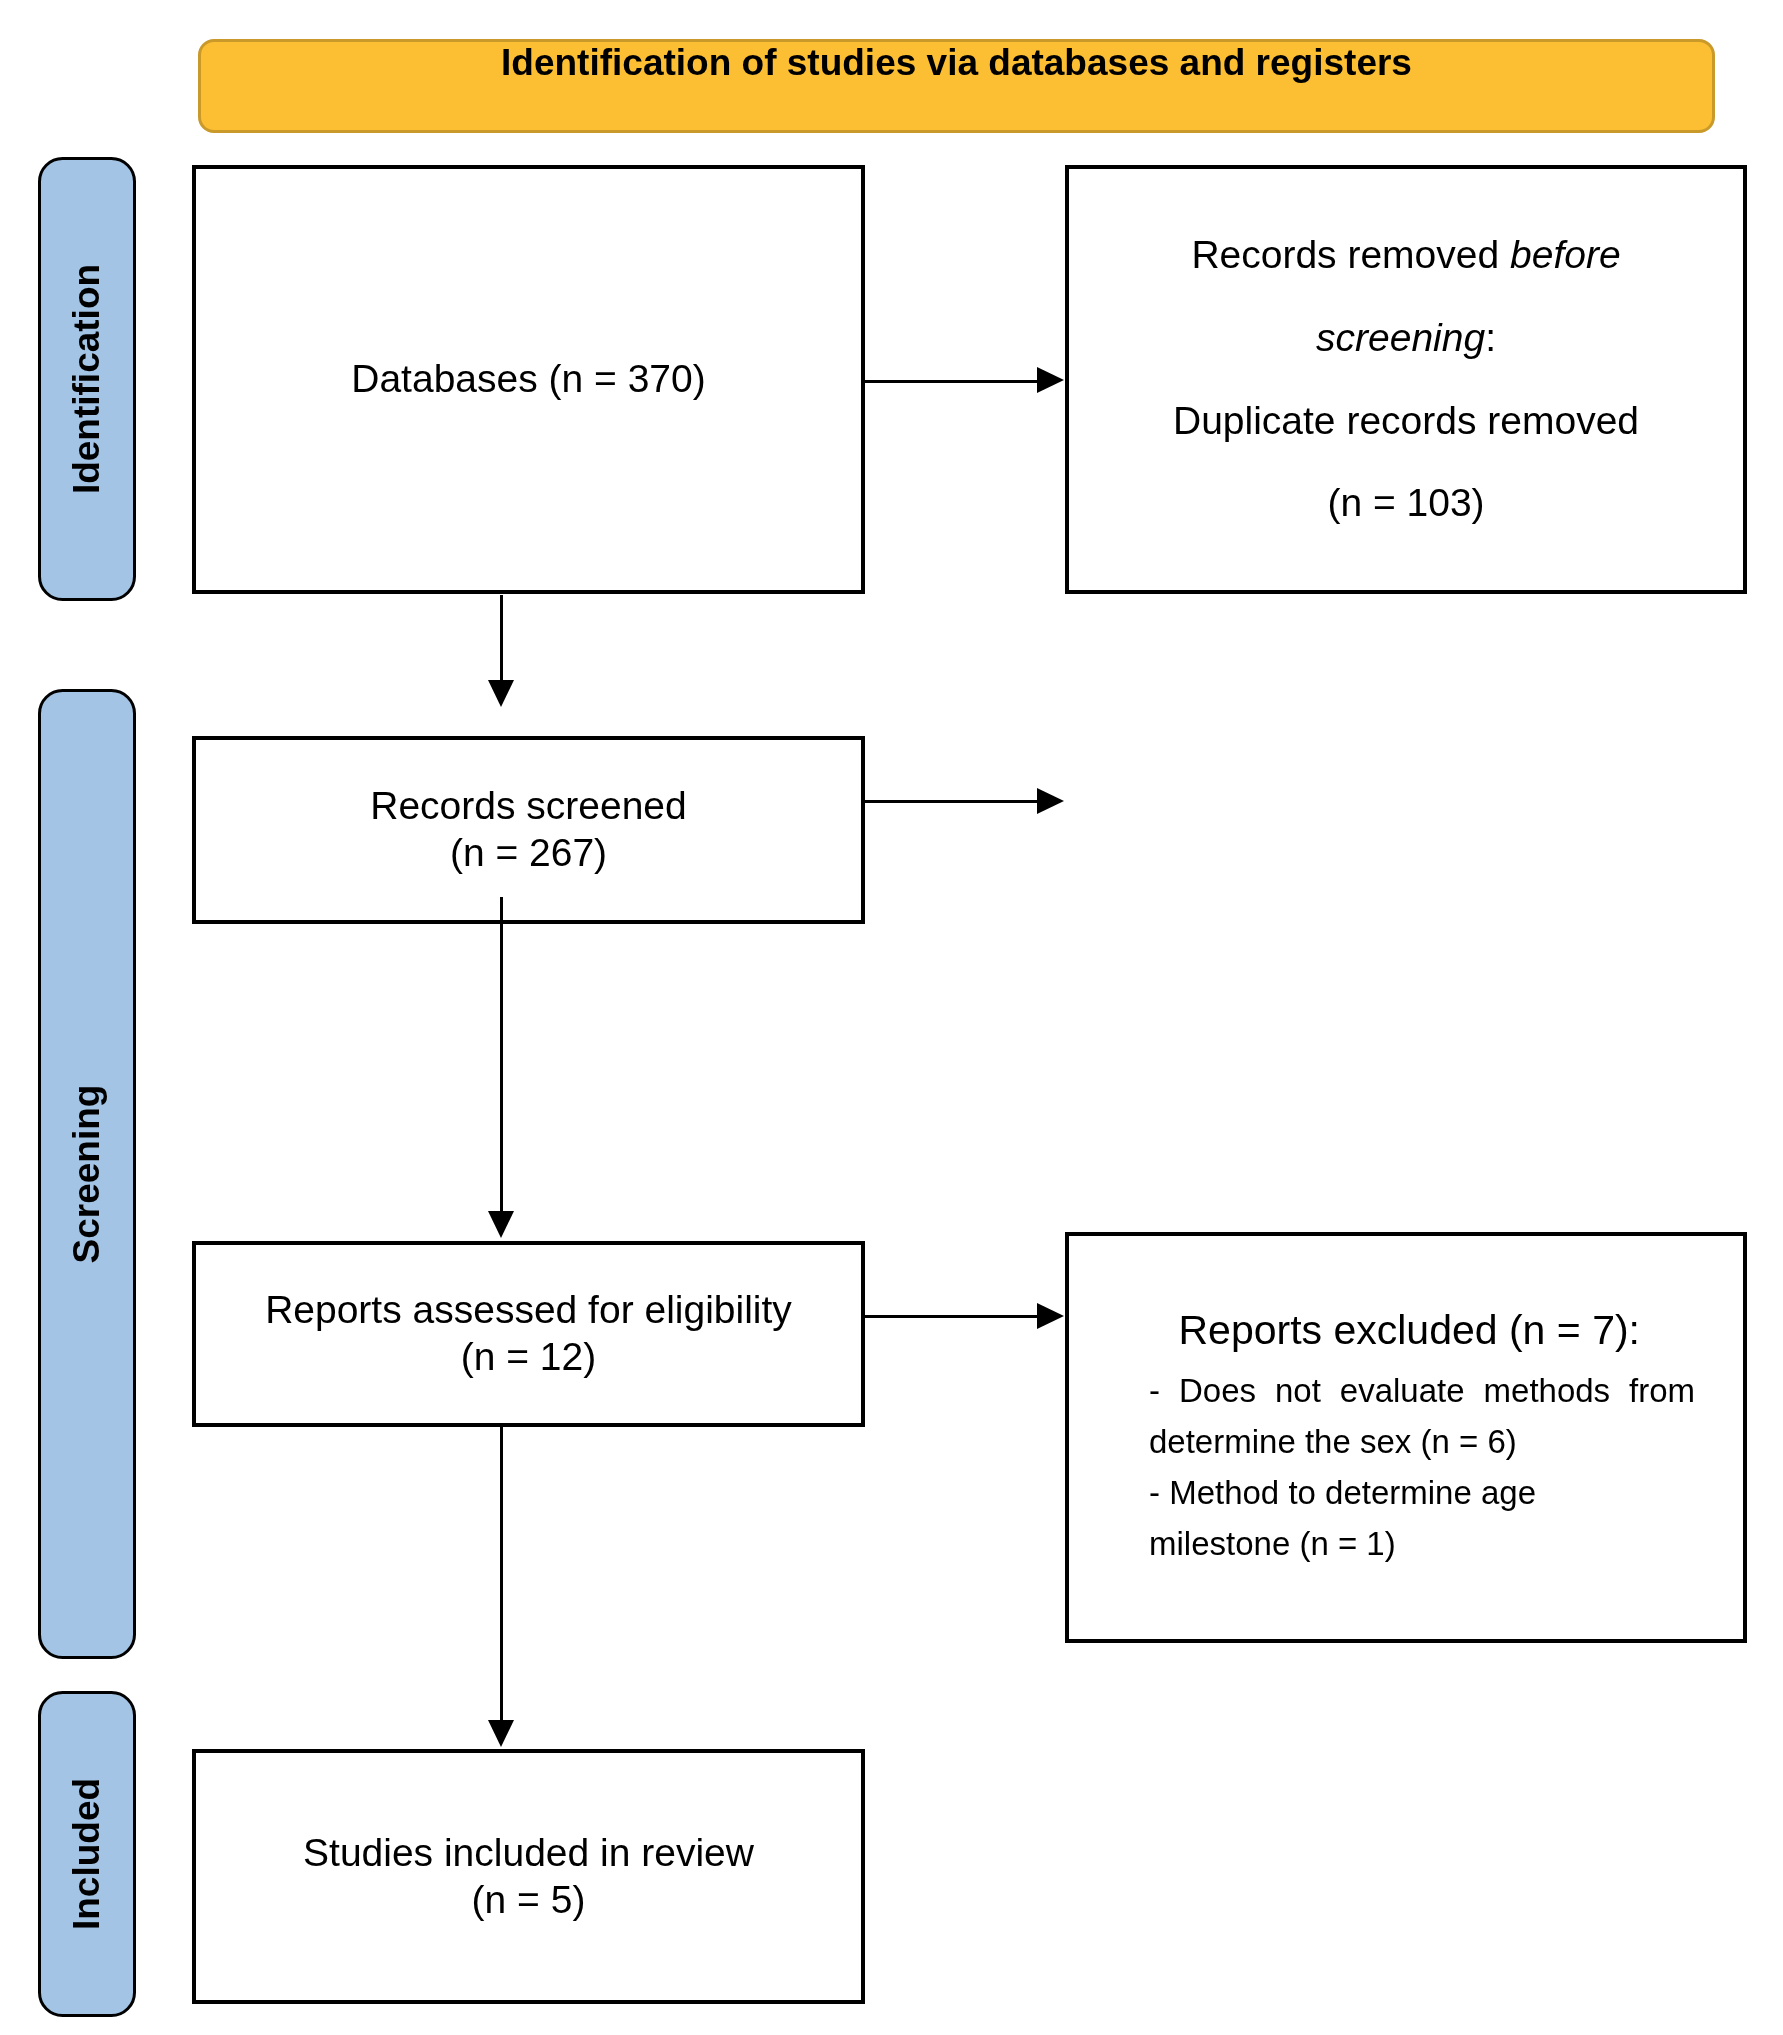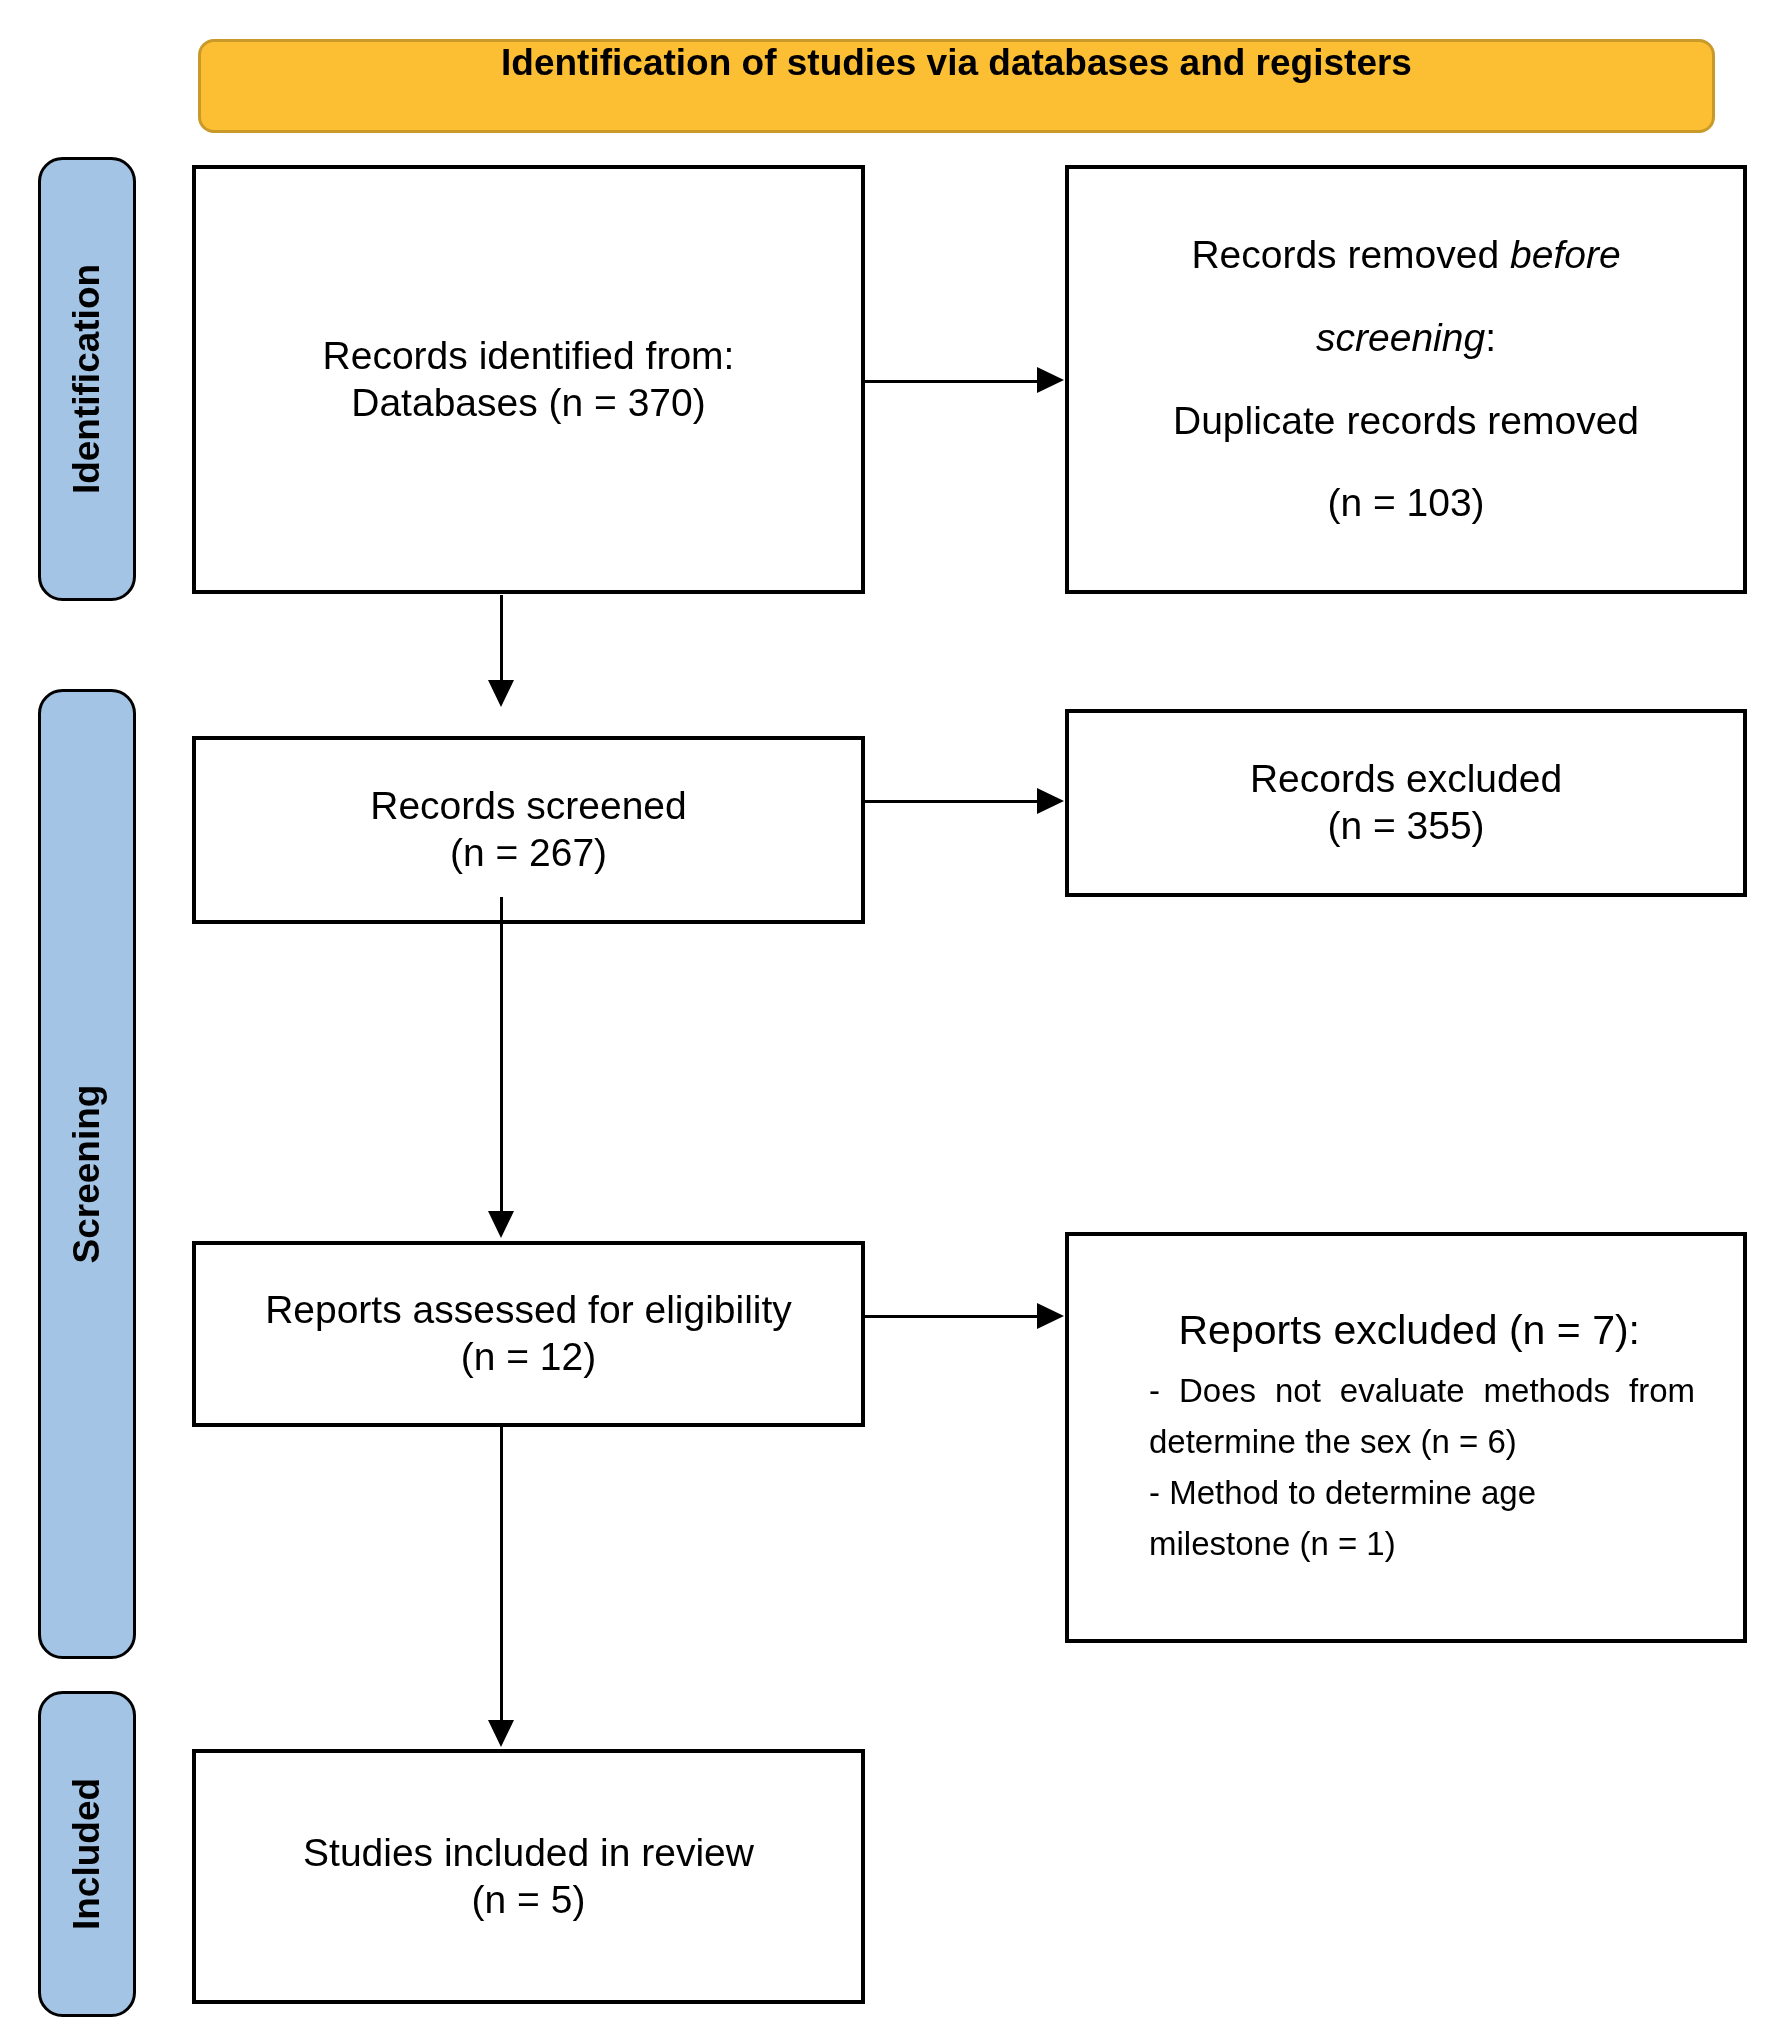--- a/index.html
+++ b/index.html
@@ -99,40 +99,35 @@
     <span class="vtext">Identification</span>
   </div>
   <div class="side side-screen">
     <span class="vtext">Screening</span>
   </div>
   <div class="side side-incl">
     <span class="vtext">Included</span>
   </div>
 
   <div class="box b1">
-    <div>Records identified from:</div>
     <div>Databases (n = 370)</div>
   </div>
 
   <div class="box r1">
     <div><span>Records removed </span><span class="it">before</span></div>
     <div><span class="it">screening</span><span>:</span></div>
     <div>Duplicate records removed</div>
     <div>(n = 103)</div>
   </div>
 
   <div class="box b2">
     <div>Records screened</div>
     <div>(n = 267)</div>
   </div>
 
-  <div class="box r2">
-    <div>Records excluded</div>
-    <div>(n = 355)</div>
-  </div>
 
   <div class="box b3">
     <div>Reports assessed for eligibility</div>
     <div>(n = 12)</div>
   </div>
 
   <div class="box r3">
     <div class="title">Reports excluded (n = 7):</div>
     <div class="reason spread">- Does not evaluate methods from</div>
     <div class="reason">determine the sex (n = 6)</div>

